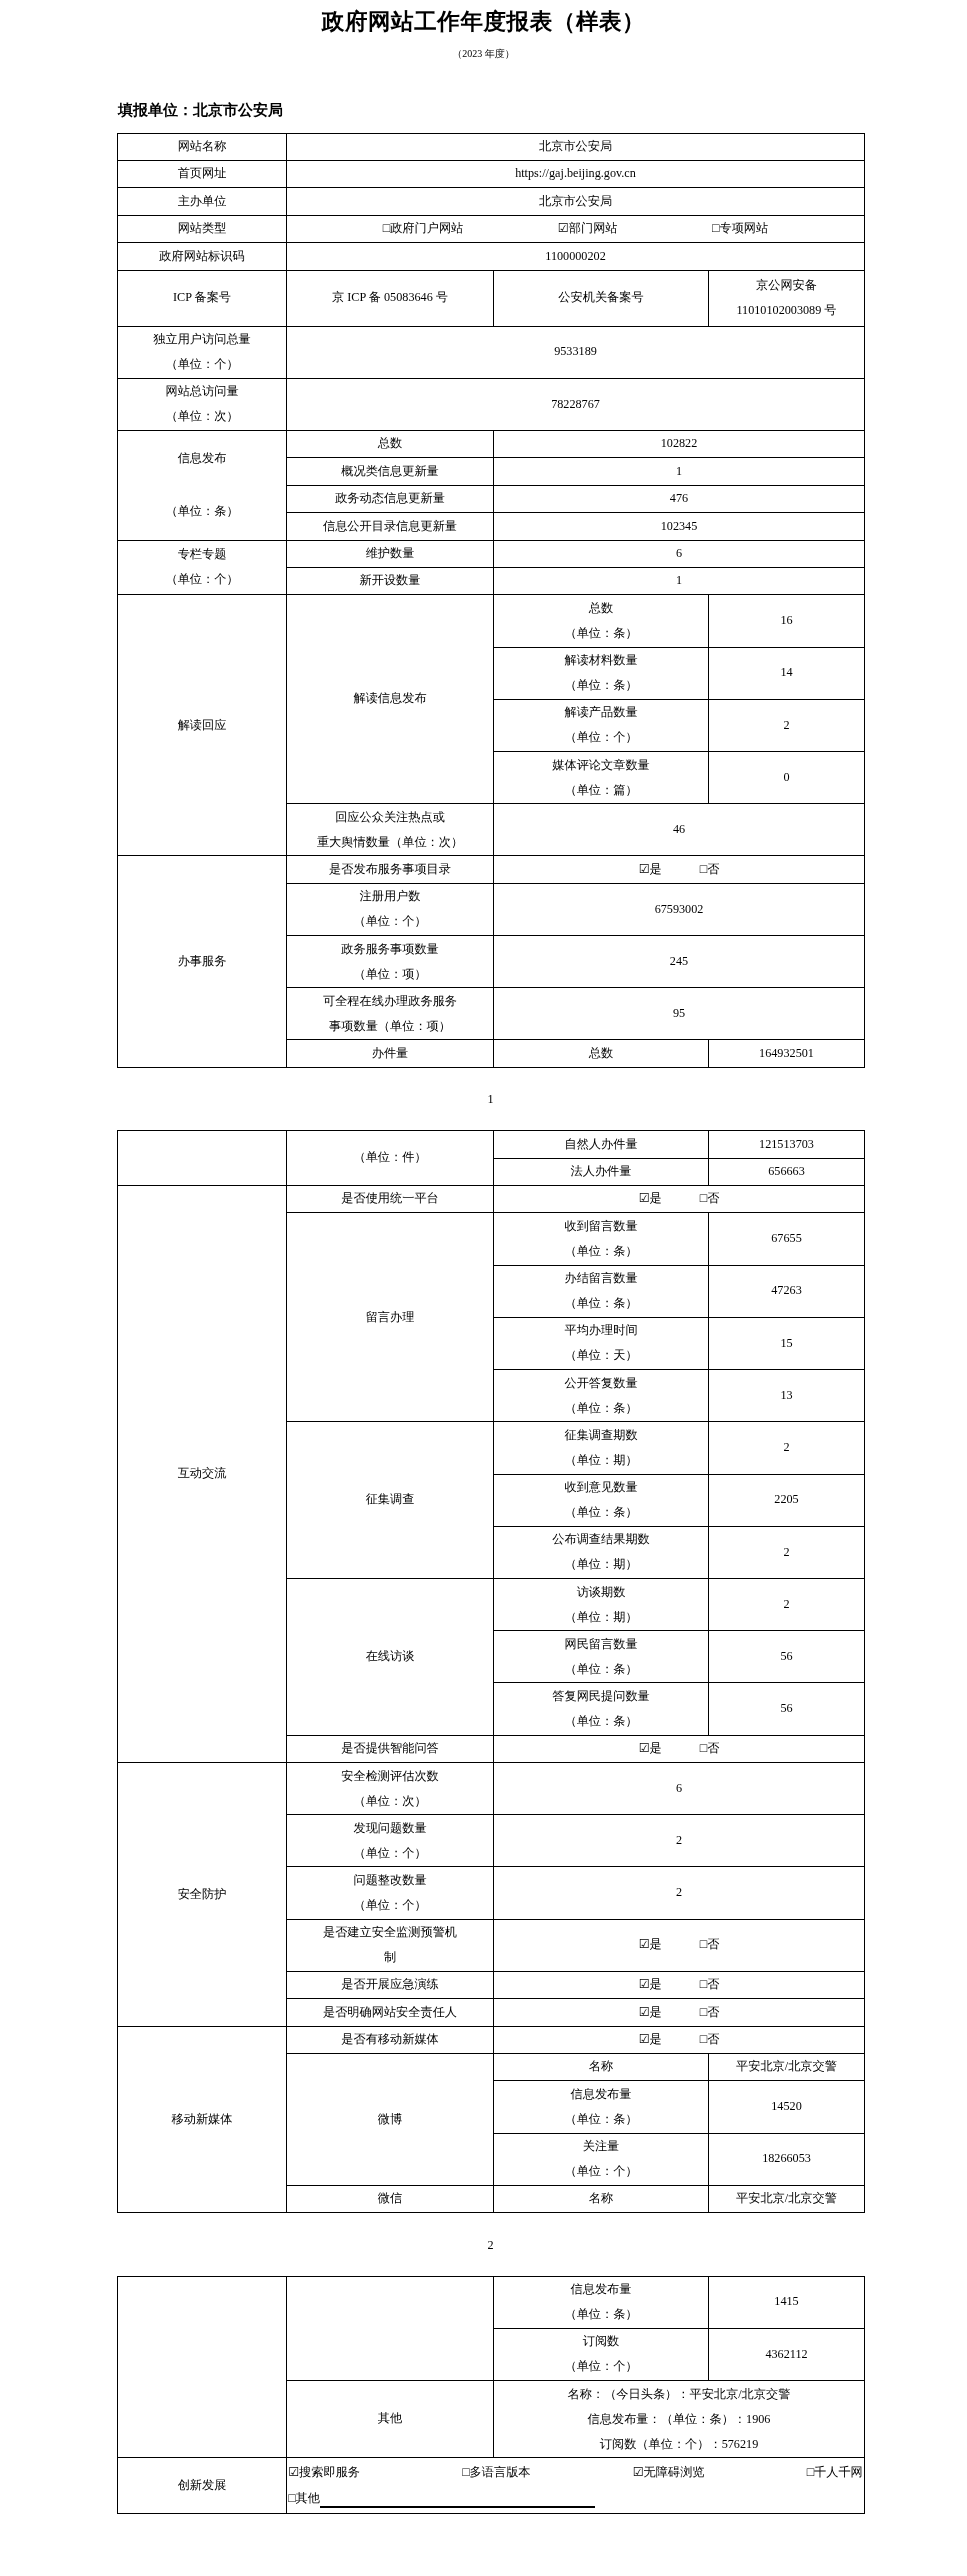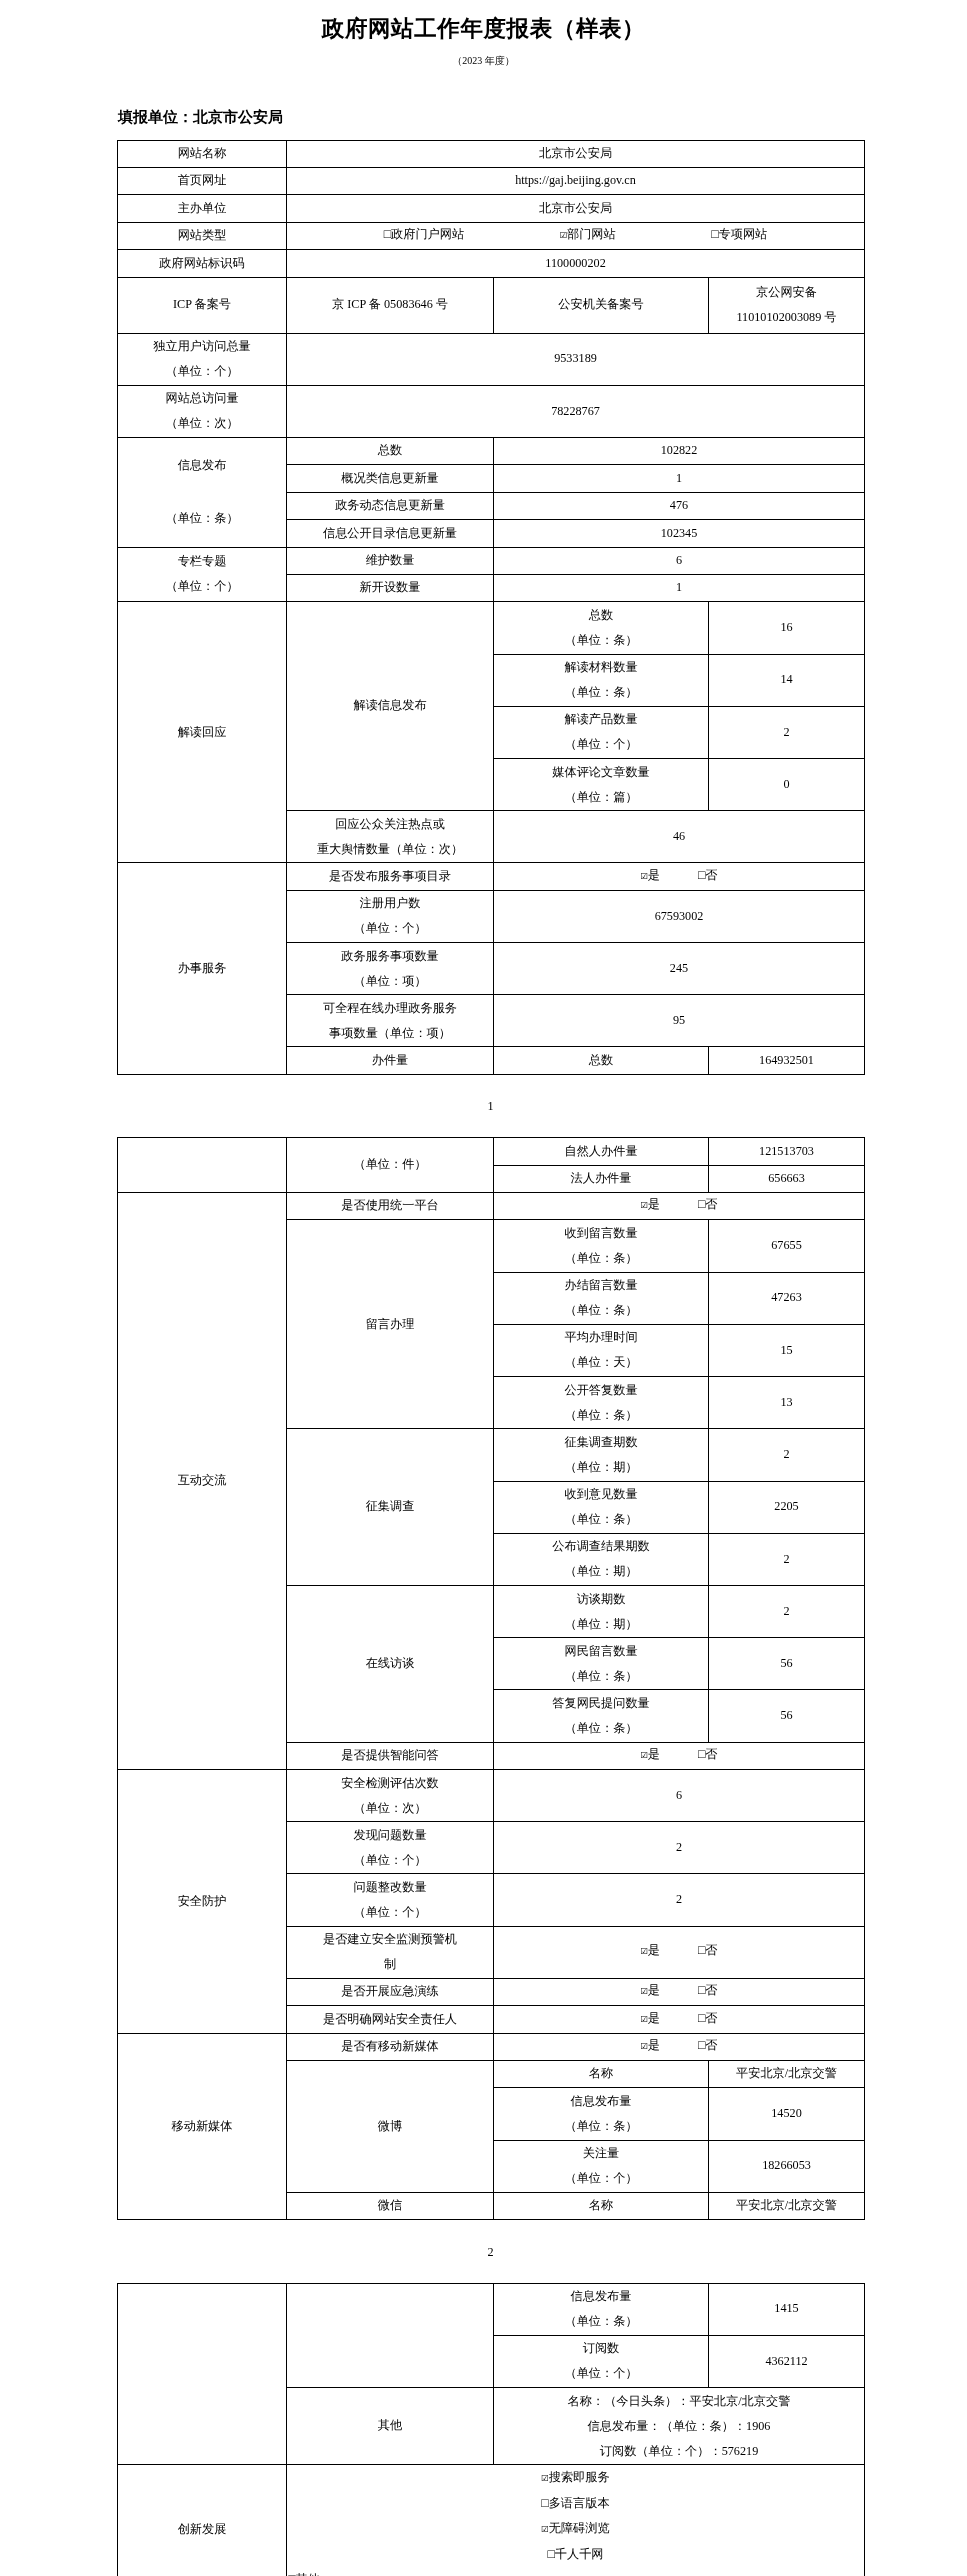--- a/index.html
+++ b/index.html
@@ -1,40 +1,40 @@
 <!DOCTYPE html>
 <html style="font-size:9.8px"><head>
 <meta charset="utf-8">
 <style>
   * { box-sizing: border-box; margin: 0; padding: 0; }
   html, body { width: 967px; background: #ffffff; }
   body { height: 2576px; overflow: hidden; color: #000;
          font-family: "Liberation Serif", "DejaVu Serif", serif; }
   .page { width: 967px; }
-  .doc-title { text-align: center; padding-top: 13px; font-size: 22.5px; font-weight: bold;
+  .doc-title { text-align: center; padding-top: 6px; font-size: 22.5px; font-weight: bold;
                font-family: "Liberation Sans", "DejaVu Sans", sans-serif; letter-spacing: 0.6px; }
   .doc-subtitle { text-align: center; margin-top: 10.4px; font-size: 10px; }
   .report-unit { margin: 40px 0 12.2px 118px; font-size: 15px; font-weight: bold;
                  font-family: "Liberation Sans", "DejaVu Sans", sans-serif; }
   table.rpt { border-collapse: collapse; table-layout: fixed; width: 747px; margin-left: 117px; }
   .rpt td { border: 1.2px solid #000; text-align: center; vertical-align: middle;
             font-size: 12.2px; line-height: 1.6; padding: 0.6px 1.2px; word-break: break-all; }
   col.c1 { width: 169px; } col.c2 { width: 207px; } col.c3 { width: 215px; } col.c4 { width: 156px; }
   tr.h44 { height: 27.4px; } tr.h84 { height: 51px; } tr.h90 { height: 56px; }
   tr.h122 { height: 76px; } tr.h96 { height: 56px; }
   .ml span { display: block; line-height: 2.05; }
   .gaplines span { display: block; line-height: 2.05; }
   .gaplines span + span { margin-top: 28px; }
   .yn { display: flex; justify-content: center; gap: 38px; }
-  .cbx { font-family: Liberation Mono, monospace; font-size: 12.2px; }
+  .cbx { font-family: Liberation Serif, serif; font-size: 12.2px; }
   .opts3 { display: flex; justify-content: space-evenly; }
   .pagenum { width: 747px; margin-left: 117px; text-align: center; font-size: 12.2px;
              padding: 24.4px 0 23px 0; }
   .inn-cell { text-align: left; padding: 4.9px 11px 6.1px 28px; }
-  .inn-line1 { display: flex; justify-content: space-between; line-height: 2.1; flex-direction: column; }
+  .inn-line1 { display: flex; justify-content: space-between; line-height: 2.1; }
   .inn-line2 { display: flex; align-items: center; line-height: 2.1; }
   .inn-underline { display: inline-block; width: 275px; border-bottom: 2.4px solid #000;
                    height: 18.3px; }
   .tall-unit { vertical-align: top; padding-top: 5.5px; margin-top: 26px; }
 </style>
 </head>
 <body>
 
 <div class="page">
 

